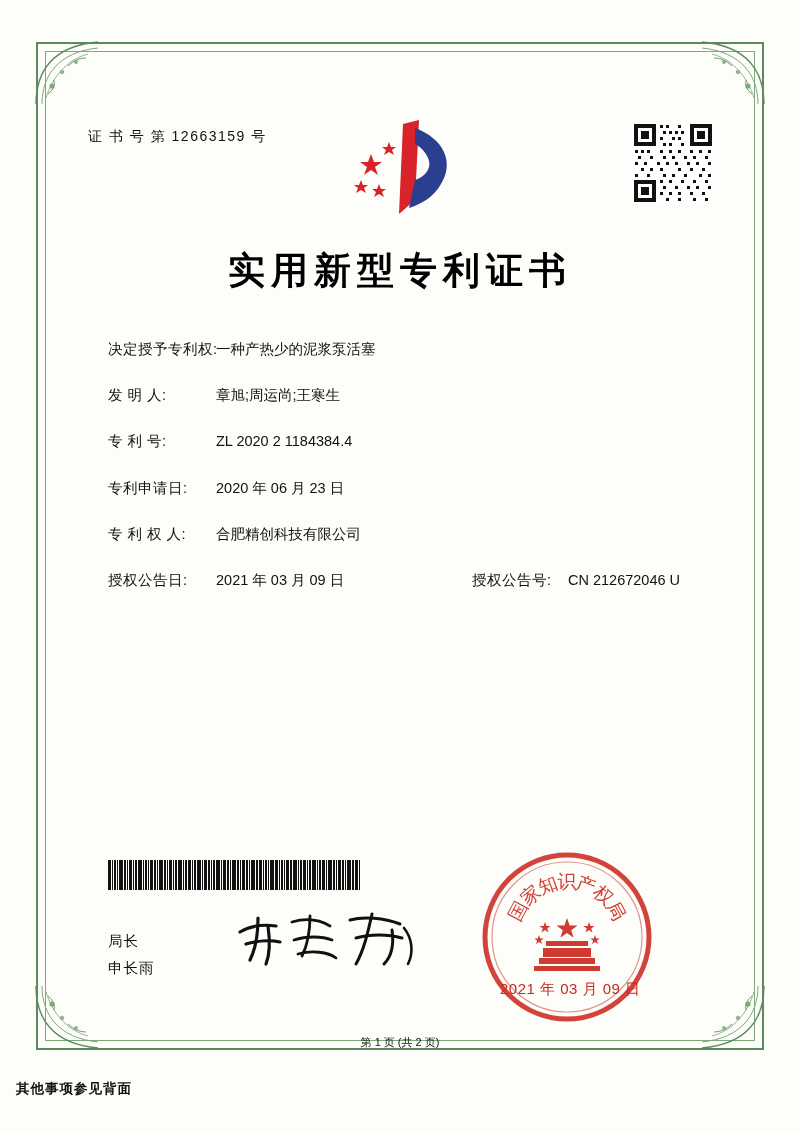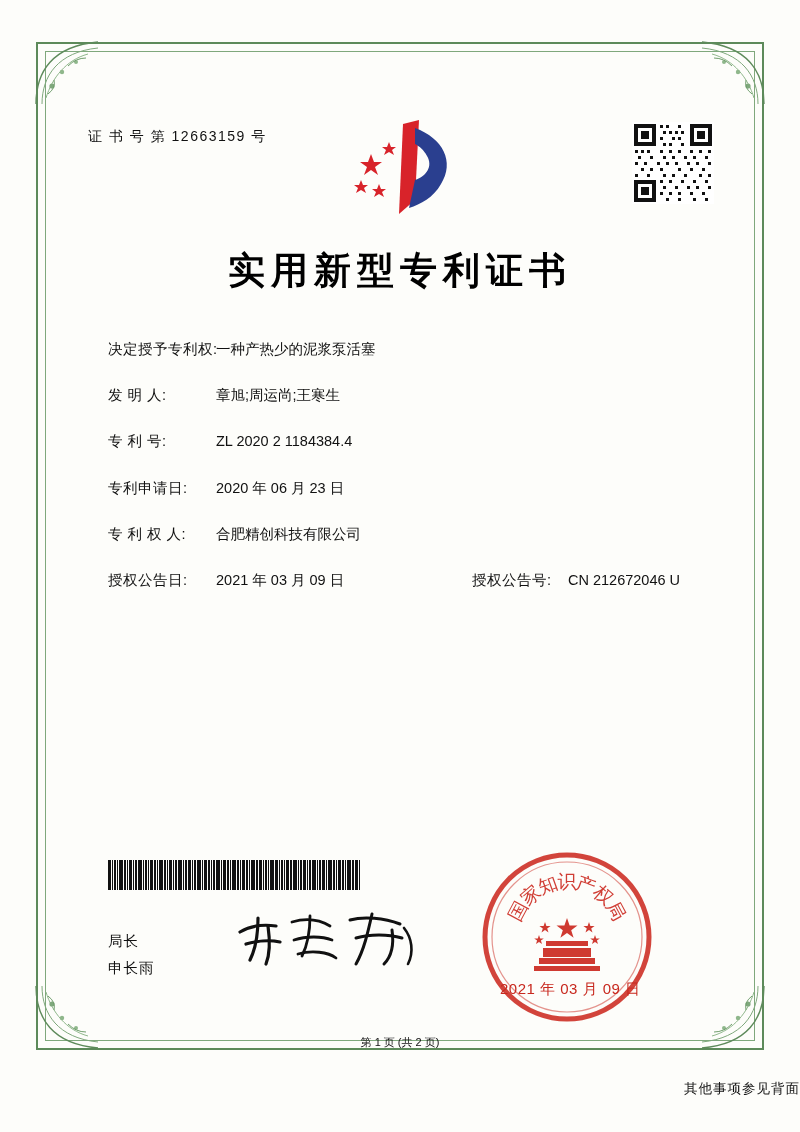--- a/index.html
+++ b/index.html
@@ -183,24 +183,25 @@
   .page-no {
     position: absolute;
     left: 0; right: 0; top: 1035px;
     text-align: center;
     font-size: 11px;
     color: #111;
   }
   .footnote {
     position: absolute;
     left: 16px; right: 0; top: 1080px;
-    text-align: right;
+    text-align: left;
     font-size: 13.5px;
     color: #111;
     letter-spacing: 1px;
+    font-weight: bold;
   }
 </style>
 </head>
 <body>
 
 <div class="page">
 
   <div class="frame-outer"></div>
   <div class="frame-inner"></div>
 

